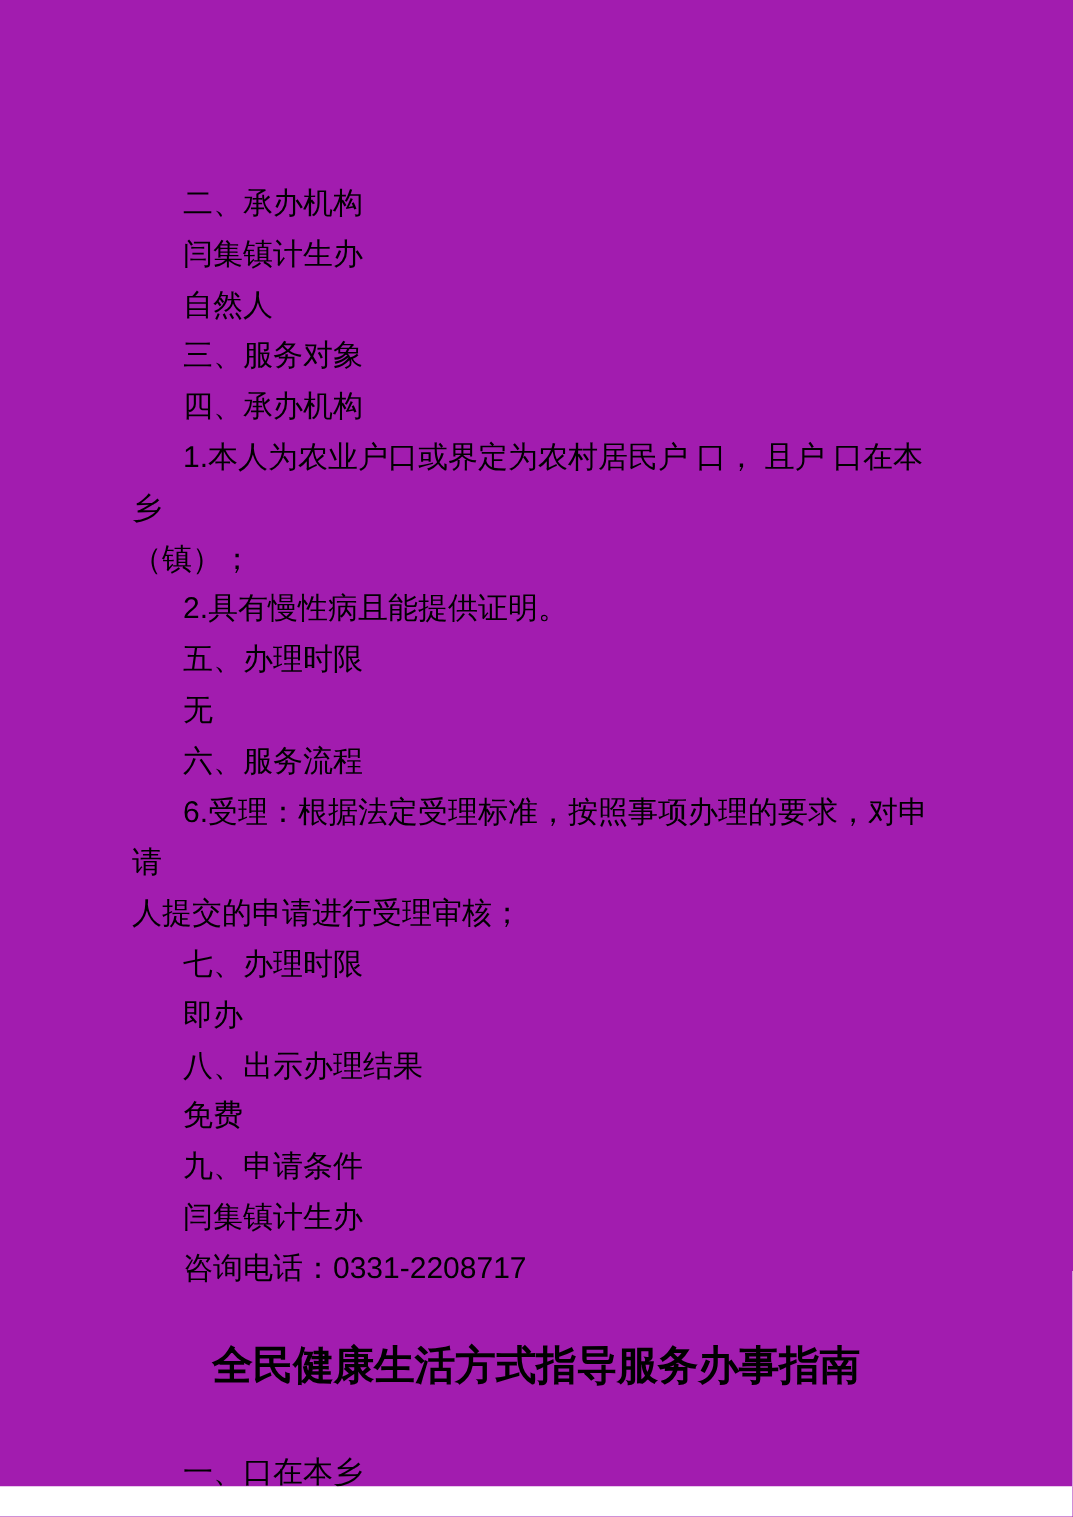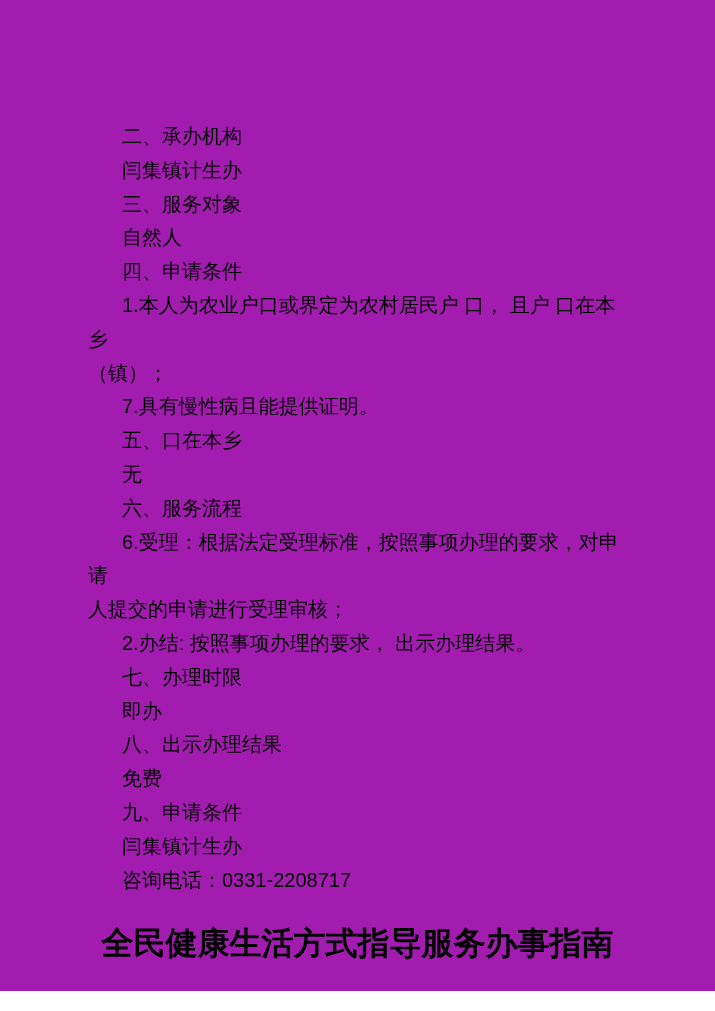--- a/index.html
+++ b/index.html
@@ -24,46 +24,45 @@
     font-size: 20px;
     line-height: 33.8px;
     white-space: pre-wrap;
     letter-spacing: 0;
   }
   .doc-body p.indent {
     text-indent: 34px;
   }
   .doc-title {
     margin: 25px 0 35px 0;
-    font-size: 32px;
+    font-size: 27px;
     line-height: 42px;
     font-weight: bold;
     text-align: center;
     white-space: nowrap;
   }
 </style>
 </head>
 <body>
 
 <div class="page">
   <div class="doc-body">
     <p class="indent">二、承办机构</p>
     <p class="indent">闫集镇计生办</p>
+    <p class="indent">自然人</p>
     <p class="indent">三、服务对象</p>
-    <p class="indent">自然人</p>
-    <p class="indent">四、申请条件</p>
+    <p class="indent">四、承办机构</p>
     <p class="indent">1.本人为农业户口或界定为农村居民户 口， 且户 口在本乡</p>
     <p>（镇）；</p>
-    <p class="indent">7.具有慢性病且能提供证明。</p>
-    <p class="indent">五、口在本乡</p>
+    <p class="indent">2.具有慢性病且能提供证明。</p>
+    <p class="indent">五、办理时限</p>
     <p class="indent">无</p>
     <p class="indent">六、服务流程</p>
     <p class="indent">6.受理：根据法定受理标准，按照事项办理的要求，对申请</p>
     <p>人提交的申请进行受理审核；</p>
-    <p class="indent">2.办结: 按照事项办理的要求， 出示办理结果。</p>
     <p class="indent">七、办理时限</p>
     <p class="indent">即办</p>
     <p class="indent">八、出示办理结果</p>
     <p class="indent">免费</p>
     <p class="indent">九、申请条件</p>
     <p class="indent">闫集镇计生办</p>
     <p class="indent">咨询电话：0331-2208717</p>
 
     <h1 class="doc-title">全民健康生活方式指导服务办事指南</h1>
 

